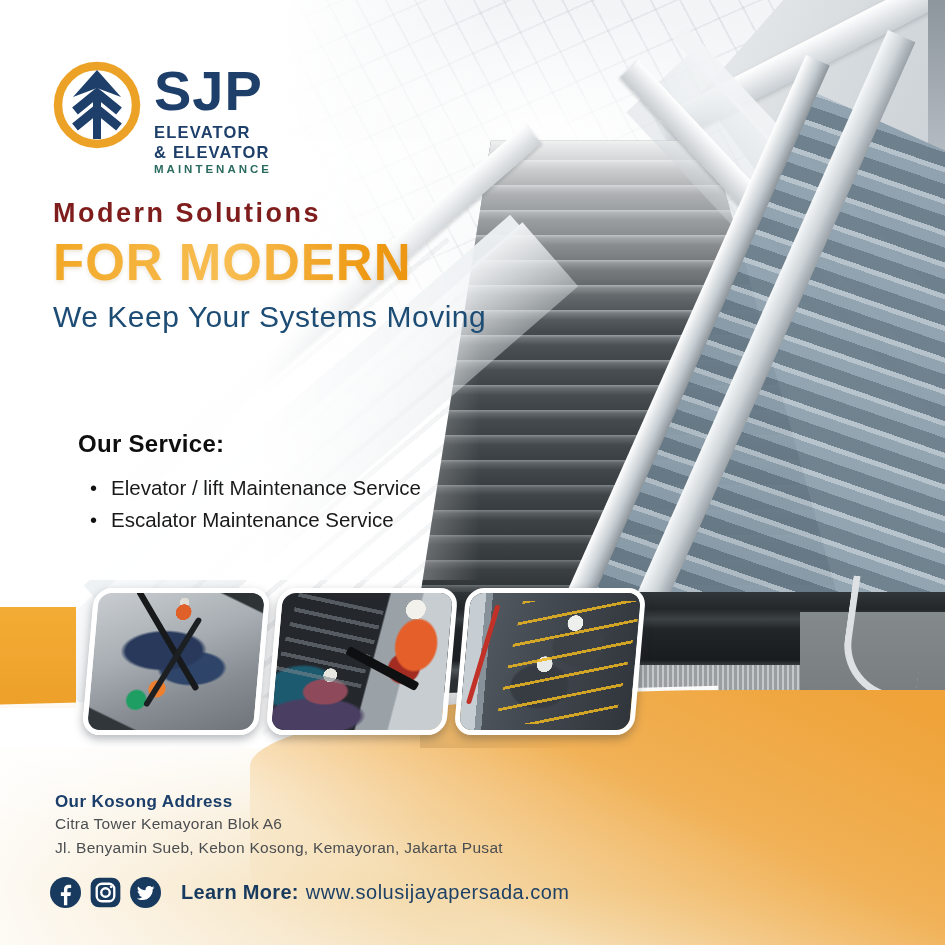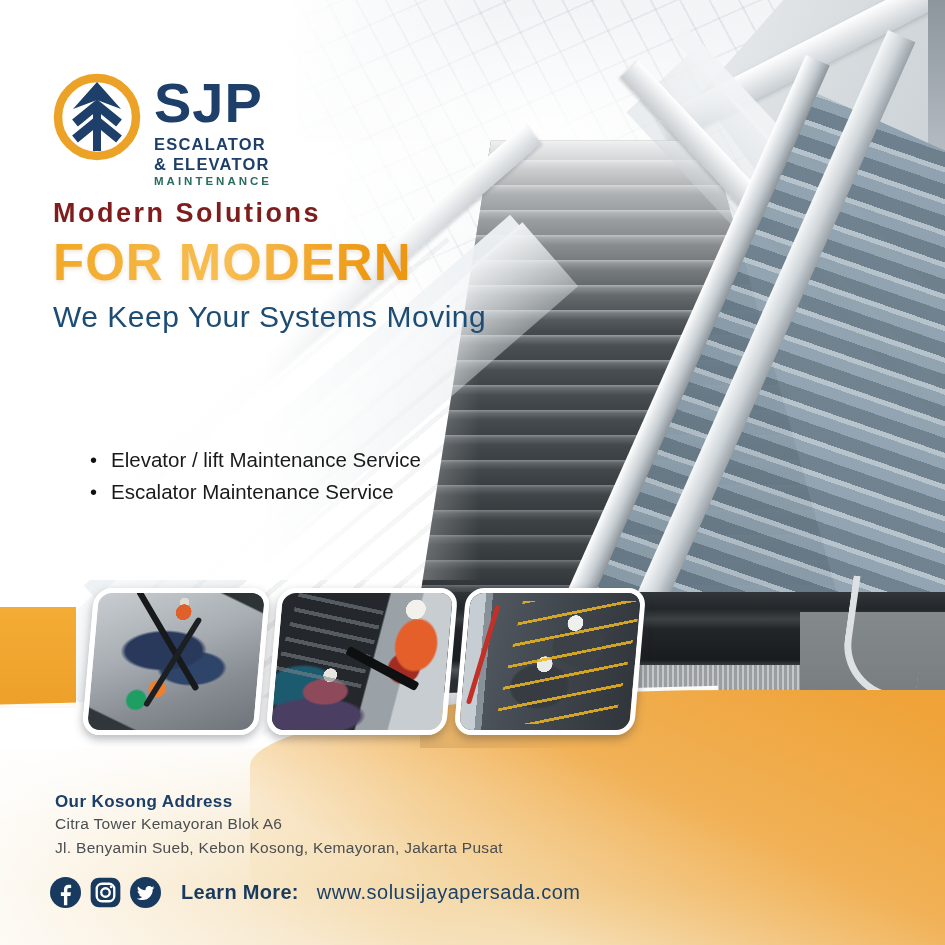--- a/index.html
+++ b/index.html
@@ -143,21 +143,21 @@
       linear-gradient(90deg, #c6ced4 0 9%, #87919a 9% 13%, transparent 13%),
       linear-gradient(100deg, #565d64 0%, #454b52 40%, #30353b 100%); }
   .p3::before { content:""; position:absolute; left:26%; top:6%; right:4%; bottom:4%;
     background:repeating-linear-gradient(168deg, rgba(236,182,32,.85) 0 3px, rgba(40,44,48,0) 3px 21px);
     transform:skewX(-8deg); }
   .p3::after { content:""; position:absolute; left:9%; top:8%; width:5px; height:74%;
     background:#c23127; transform:rotate(12deg); border-radius:3px; }
 
   
   .content { position:absolute; inset:0; z-index:6; }
-  .brand { position:absolute; left:52px; top:72px; display:flex; gap:12px; }
+  .brand { position:absolute; left:52px; top:60px; display:flex; gap:12px; }
   .brand-logo { width:90px; height:90px; }
   .brand-text { padding-top:2px; }
   .brand-name { font-size:56px; font-weight:800; letter-spacing:1px; color:#1D3F6A; line-height:1.05; }
   .brand-sub { font-size:16.5px; font-weight:700; letter-spacing:1.2px; color:#1D3F6A; line-height:1.1; margin-top:2px; }
   .brand-tag { font-size:11.5px; font-weight:700; letter-spacing:3px; color:#2A6B60; margin-top:2px; }
 
   .headline { position:absolute; left:53px; top:198px; }
   .kicker { font-size:27px; font-weight:800; letter-spacing:2.5px; color:#7f1d1d; }
   .grad-text { font-weight:800; line-height:1.0;
     background:linear-gradient(96deg, #F2A826 0%, #F8BE52 40%, #EE9A15 72%, #E98F0C 100%);
@@ -175,21 +175,21 @@
 
   .address { position:absolute; left:55px; top:792px; }
   .address-title { font-size:17px; font-weight:800; color:#1B3E6A; letter-spacing:.4px; }
   .address-line { font-size:15.5px; color:#4b4e51; line-height:1.55; letter-spacing:.3px; }
   .address-line:first-of-type { margin-top:7px; }
 
   .footer { position:absolute; left:50px; top:877px; display:flex; align-items:center; }
   .social { display:flex; align-items:center; gap:9px; }
   .social svg { width:31px; height:31px; display:block; cursor:pointer; }
   .learn-more { margin-left:20px; font-size:20px; font-weight:800; color:#173A5E; letter-spacing:.3px; }
-  .website { margin-left:18px; font-size:20px; font-weight:400; color:#1d4166; letter-spacing:.5px; cursor:pointer; }
+  .website { margin-left:7px; font-size:20px; font-weight:400; color:#1d4166; letter-spacing:.5px; cursor:pointer; }
 </style>
 </head>
 <body>
 
 <div class="canvas">
 
   <div class="abs ceiling"></div>
   <div class="abs wall-panel"></div>
   <div class="abs wall-beam"></div>
   <div class="abs right-edge-dark"></div>
@@ -232,33 +232,34 @@
         <circle cx="45" cy="45" r="39" fill="none" stroke="#ECA226" stroke-width="8.5"></circle>
         <g fill="#1D3F6A" stroke="#1D3F6A">
           <rect x="41" y="36" width="8" height="43" stroke="none"></rect>
           <path d="M45 10 L69 37 L45 28 L21 37 Z" stroke="none"></path>
           <path d="M23 51 L45 33 L67 51" fill="none" stroke-width="9"></path>
           <path d="M23 67 L45 49 L67 67" fill="none" stroke-width="9"></path>
         </g>
       </svg>
       <div class="brand-text">
         <div class="brand-name">SJP</div>
-        <div class="brand-sub">ESCALATOR</div>
+        <div class="brand-sub">ELEVATOR</div>
         <div class="brand-sub">&amp; ELEVATOR</div>
         <div class="brand-tag">MAINTENANCE</div>
       </div>
     </div>
 
     <div class="headline">
       <div class="kicker">Modern Solutions</div>
       <div class="grad-text h-line1">FOR MODERN</div>
       <div class="tagline">We Keep Your Systems Moving</div>
     </div>
 
     <div class="services">
+      <div class="services-title">Our Service:</div>
       <ul class="services-list">
         <li>
           <span class="bullet">•</span>
           <span>Elevator / lift Maintenance Service</span>
         </li>
         <li>
           <span class="bullet">•</span>
           <span>Escalator Maintenance Service</span>
         </li>
       </ul>

